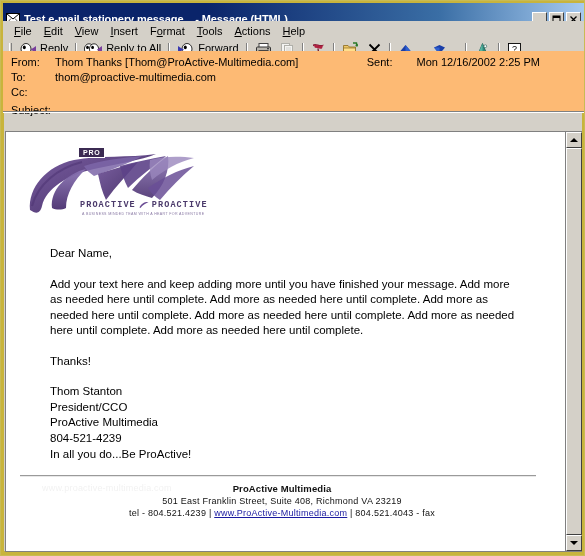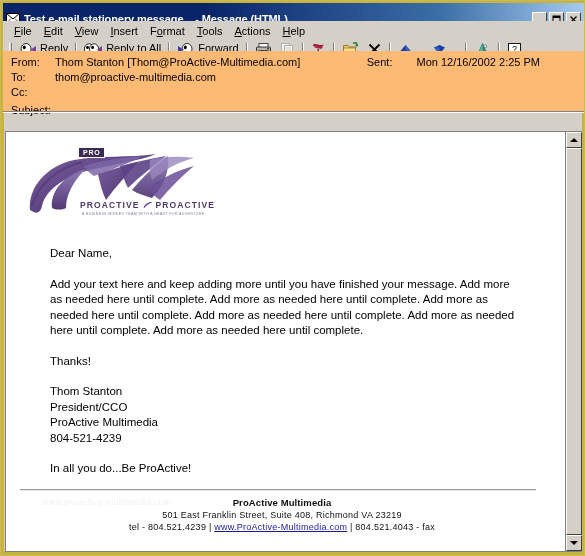--- a/index.html
+++ b/index.html
@@ -180,21 +180,21 @@
     font-family: "Liberation Sans", sans-serif;
     border: 1px solid #ffffff;
     line-height: 1;
   }
   #logo-tagline1 {
     position: absolute; left: 56px; top: 56px;
     font-size: 8.5px;
     letter-spacing: 1.1px;
     color: #4b3a6b;
     font-weight: bold;
-    font-family: Liberation Sans, sans-serif;
+    font-family: Liberation Mono, monospace;
     white-space: nowrap;
     display: flex; align-items: center; gap: 3px;
   }
   #logo-tagline2 {
     position: absolute; left: 58px; top: 68px;
     font-size: 3.6px;
     letter-spacing: 0.35px;
     color: #8a7aa5;
     font-family: "Liberation Sans", sans-serif;
     white-space: nowrap;
@@ -472,21 +472,21 @@
       </svg>
     </div>
     <div class="tb-arrow">
         <i></i>
       </div>
   </div>
 
   <div id="headerfields">
     <div class="hf-row">
       <span class="hf-label">From:</span>
-      <span class="hf-value">Thom Stanton [Thom@ProActive-Multimedia.com]</span>
+      <span class="hf-value">Thom Thanks [Thom@ProActive-Multimedia.com]</span>
       <span class="hf-sent">
         <span class="hf-sent-label">Sent:</span>
         <span>Mon 12/16/2002 2:25 PM</span>
       </span>
     </div>
     <div class="hf-row">
       <span class="hf-label">To:</span>
       <span class="hf-value">thom@proactive-multimedia.com</span>
     </div>
     <div class="hf-row">
@@ -534,21 +534,21 @@
           </svg>
           <span>PROACTIVE</span>
         </div>
         <div id="logo-tagline2">A BUSINESS MINDED TEAM WITH A HEART FOR ADVENTURE</div>
       </div>
 
       <div id="msg-text">
         <p>Dear Name,</p>
         <p>Add your text here and keep adding more until you have finished your message. Add more as needed here until complete. Add more as needed here until complete. Add more as needed here until complete. Add more as needed here until complete. Add more as needed here until complete. Add more as needed here until complete.</p>
         <p>Thanks!</p>
-        <p style="margin-bottom:15px">
+        <p style="margin-bottom:1px">
           <span class="sig-line">Thom Stanton</span>
           <span class="sig-line">President/CCO</span>
           <span class="sig-line">ProActive Multimedia</span>
           <span class="sig-line">804-521-4239</span>
         </p>
         <p style="margin-bottom:12px">In all you do...Be ProActive!</p>
       </div>
 
       <div id="footer-rule"></div>
       <div id="footer-wrap">

